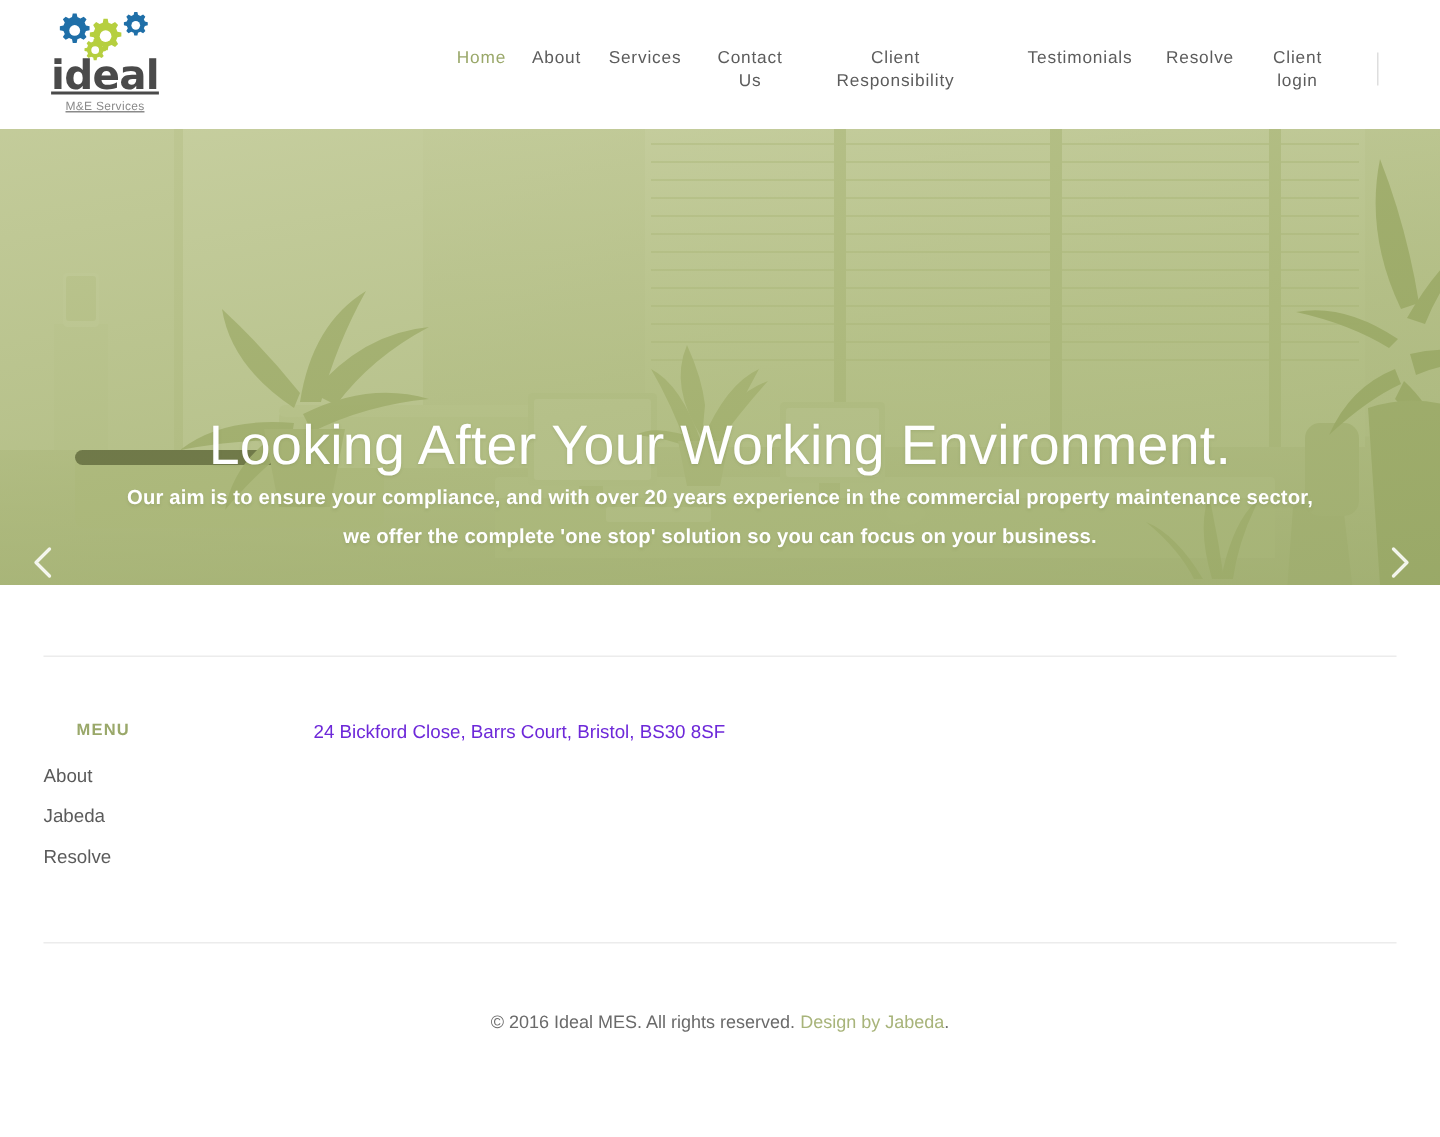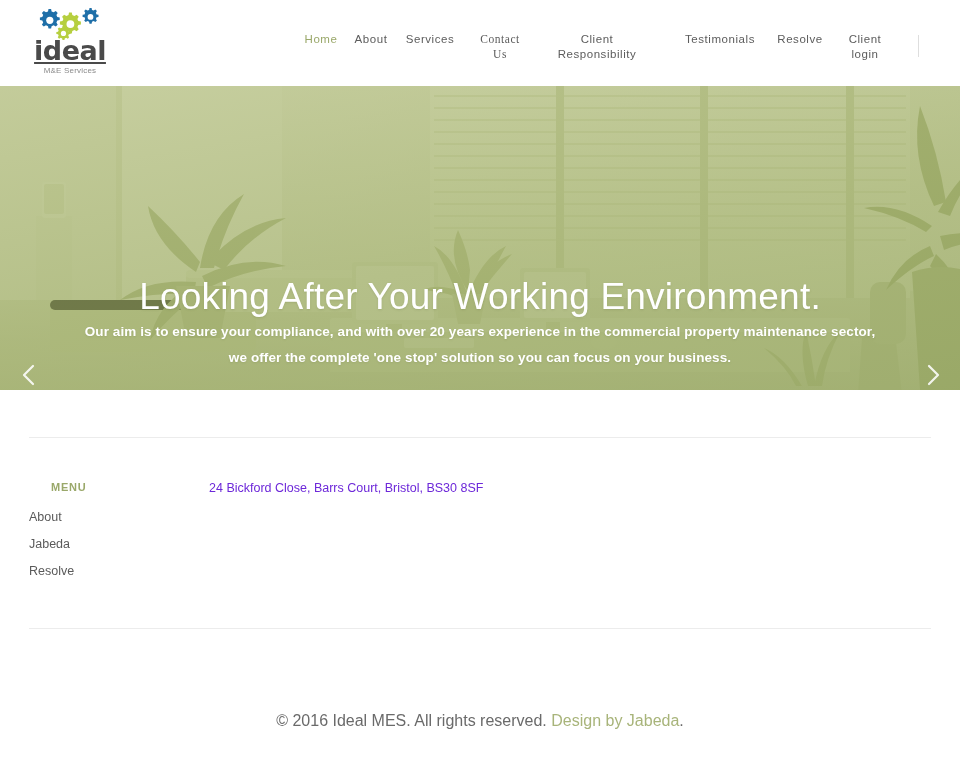--- a/index.html
+++ b/index.html
@@ -51,20 +51,21 @@
   .logo-sub {
     position: absolute;
     left: 0px;
     top: 61px;
     width: 78px;
     text-align: center;
     font-size: 8px;
     letter-spacing: 0.2px;
     color: #8a8a8a;
     line-height: 1;
+    text-decoration: underline;
   }
 
   .nav {
     position: absolute;
     left: 285px;
     top: 32px;
     width: 640px;
     height: 44px;
   }
   .nav-item {
@@ -194,24 +195,23 @@
     font-size: 12.5px;
     color: #6d28d9;
     line-height: 16px;
   }
 
   .copyright {
     position: absolute;
     left: 0; top: 283px;
     width: 960px;
     text-align: center;
-    font-size: 16px;
+    font-size: 12px;
     color: #6a6a6a;
     line-height: 16px;
-    margin-top: 40px;
   }
   .copyright a {
     color: #a8b47a;
     text-decoration: none;
     cursor: pointer;
   }
 </style>
 </head>
 <body>
 
@@ -239,21 +239,21 @@
         <circle cx="28.45" cy="27.4" r="2.6" fill="#ffffff"></circle>
       </svg>
       <div class="logo-word">ideal</div>
       <div class="logo-sub">M&amp;E Services</div>
     </a>
 
     <nav class="nav">
       <a class="nav-item active" href="#" style="left:13px;  width:46px;">Home</a>
       <a class="nav-item" href="#" style="left:59px;  width:54px;">About</a>
       <a class="nav-item" href="#" style="left:111px; width:68px;">Services</a>
-      <a class="nav-item" href="#" style="left:184px; width:62px;font-family:Liberation Serif, serif;">Contact
+      <a class="nav-item" href="#" style="left:184px; width:62px;">Contact
 Us</a>
       <a class="nav-item" href="#" style="left:264px; width:96px;">Client
 Responsibility</a>
       <a class="nav-item" href="#" style="left:390px; width:90px;">Testimonials</a>
       <a class="nav-item" href="#" style="left:485px; width:60px;">Resolve</a>
       <a class="nav-item" href="#" style="left:550px; width:60px;">Client
 login</a>
     </nav>
     <div class="nav-divider"></div>
   </div>

